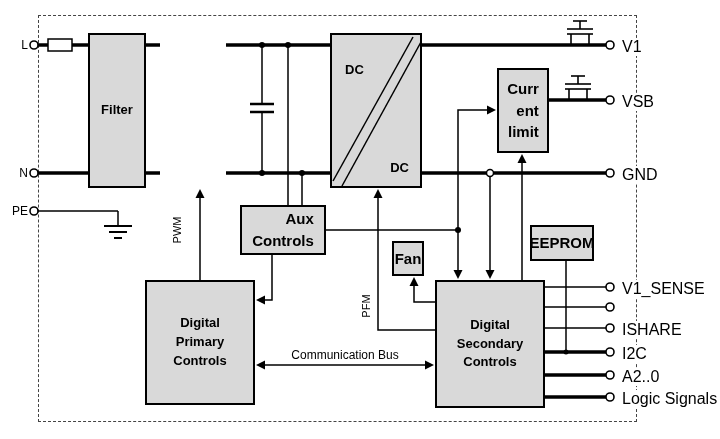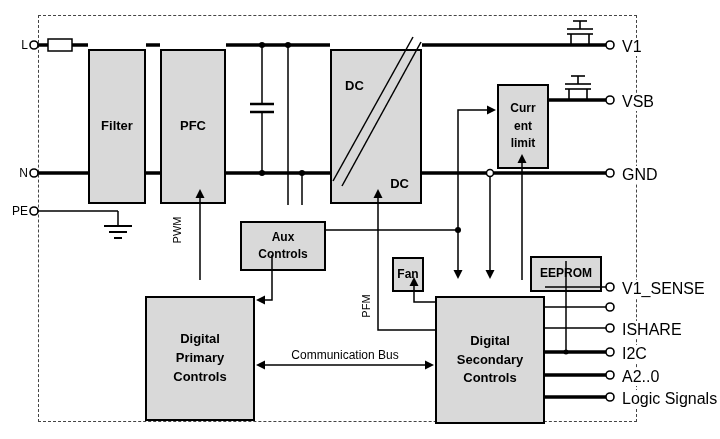--- a/index.html
+++ b/index.html
@@ -7,47 +7,44 @@
     position:relative;width:720px;height:439px;background:#ffffff;
     font-family:"Liberation Sans", sans-serif;color:#000;overflow:hidden;
   }
   .dashed{
     position:absolute;left:38px;top:15px;width:597px;height:405px;
     border:1px dashed #444;
   }
   .block{
     position:absolute;box-sizing:border-box;background:#d9d9d9;
     border:2px solid #000;display:flex;align-items:center;justify-content:center;
-    text-align:center;font-weight:bold;margin-top:16px;
+    text-align:center;font-weight:bold;
   }
   .blabel{white-space:pre-line;line-height:1.45;}
   .fs13{font-size:13px;}
-  .fs12{font-size:12px;}
+  .fs12{font-size:15px;text-align:right;}
   .dc-top{position:absolute;left:13px;top:27px;font-size:13px;font-weight:bold;}
   .dc-bottom{position:absolute;right:11px;bottom:11px;font-size:13px;font-weight:bold;}
   .term-l{position:absolute;font-size:12px;text-align:right;}
   .term-r{position:absolute;left:620px;font-size:16px;background:#fff;padding:0 2px;white-space:nowrap;}
   .rot{position:absolute;font-size:11px;text-align:center;transform:rotate(-90deg);}
   .buslabel{position:absolute;left:270px;top:348px;width:150px;text-align:center;font-size:12px;}
   svg.overlay{position:absolute;left:0;top:0;pointer-events:none;}
 </style>
 </head>
 <body>
 
 <div class="canvas">
 
   <div class="dashed"></div>
 
   <div class="block fs13" style="left:88px;top:33px;width:58px;height:155px">
     <span class="blabel">Filter</span>
   </div>
 
-  <div class="block fs13" style="left:160px;top:33px;width:66px;height:155px">
-    <span class="blabel">PFC</span>
-  </div>
 
   <div class="block" style="left:330px;top:33px;width:92px;height:155px">
     <span class="dc-top">DC</span>
     <span class="dc-bottom">DC</span>
   </div>
 
   <div class="block fs12" style="left:240px;top:205px;width:86px;height:50px">
     <span class="blabel">Aux
 Controls</span>
   </div>
@@ -55,21 +52,21 @@
   <div class="block fs12" style="left:497px;top:68px;width:52px;height:85px">
     <span class="blabel">Curr
 ent
 limit</span>
   </div>
 
   <div class="block fs12" style="left:392px;top:241px;width:32px;height:35px">
     <span class="blabel">Fan</span>
   </div>
 
-  <div class="block fs12" style="left:530px;top:240px;width:72px;height:36px">
+  <div class="block fs12" style="left:530px;top:225px;width:64px;height:36px">
     <span class="blabel">EEPROM</span>
   </div>
 
   <div class="block fs13" style="left:145px;top:280px;width:110px;height:125px">
     <span class="blabel">Digital
 Primary
 Controls</span>
   </div>
 
   <div class="block fs13" style="left:435px;top:280px;width:110px;height:128px">

